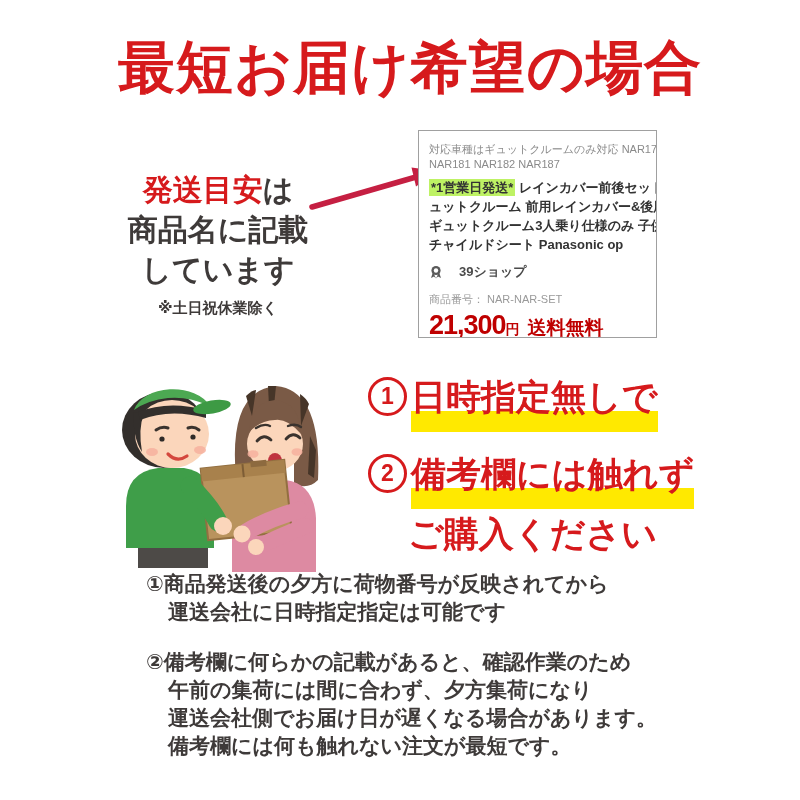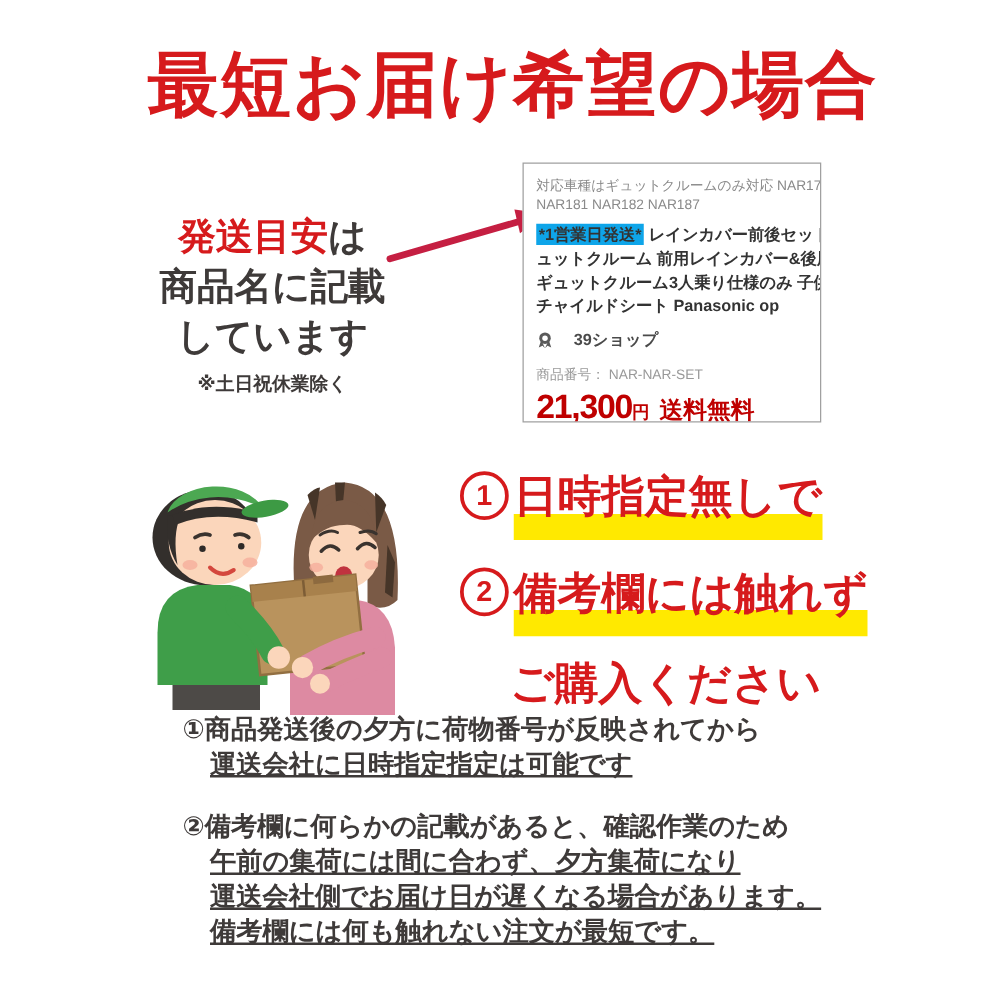--- a/index.html
+++ b/index.html
@@ -25,21 +25,21 @@
   .arrow-svg { position:absolute; left:304px; top:160px; width:140px; height:58px; }
   
   .product-card {
     position:absolute; left:418px; top:130px; width:239px; height:208px;
     background:#fff; border:1px solid #a0a0a0; box-sizing:border-box;
     padding:11px 0 0 10px; overflow:hidden;
   }
   .pc-desc { font-size:11px; color:#8a8a8a; line-height:15px; white-space:nowrap; }
   .pc-title { font-size:13px; color:#333333; font-weight:bold; line-height:19px; white-space:nowrap; }
   .pc-title.first { margin-top:6px; }
-  .pc-hl { background:#0ea5e9; padding:1px 2px; }
+  .pc-hl { background:#bef264; padding:1px 2px; }
   .pc-shop { margin-top:9px; font-size:13px; color:#4a4a4a; font-weight:bold; display:flex; align-items:center; gap:16px; }
   .pc-itemno { margin-top:11px; font-size:11px; color:#999999; }
   .pc-price { margin-top:3px; color:#bf0000; white-space:nowrap; }
   .pc-price .num { font-size:27px; font-weight:bold; letter-spacing:-1px; }
   .pc-price .yen { font-size:14px; font-weight:bold; }
   .pc-price .ship { font-size:19px; font-weight:bold; margin-left:8px; }
   
   .illust { position:absolute; left:96px; top:366px; width:246px; height:206px; }
   
   .instructions { position:absolute; left:368px; top:374px; color:#d61a1c; font-weight:bold; }
@@ -47,26 +47,26 @@
   .inst-row.second { margin-top:19px; }
   .circ-num {
     display:inline-flex; align-items:center; justify-content:center;
     width:33px; height:33px; border:3px solid #d61a1c; border-radius:50%;
     font-size:23px; margin-right:4px; margin-top:3px; flex:0 0 auto;
   }
   .u-yellow {
     display:inline-block; padding-bottom:11px;
     background:linear-gradient(to bottom, transparent calc(100% - 21px), #ffe900 0);
   }
-  .inst-cont { font-size:35px; margin-left:40px; margin-top:14px; white-space:nowrap; }
+  .inst-cont { font-size:35px; margin-left:40px; margin-top:2px; white-space:nowrap; }
   
   .notes { position:absolute; left:146px; top:570px; color:#3e3a39; font-size:21px; font-weight:bold; line-height:28px; }
   .note { white-space:nowrap; }
   .note + .note { margin-top:22px; }
-  .note .cont { margin-left:22px;text-decoration:underline; }
+  .note .cont { margin-left:22px; }
 </style>
 </head>
 <body>
 
 <div class="canvas">
 
   <div class="page-title">最短お届け希望の場合</div>
 
   <div class="left-note">
     <div class="big">

